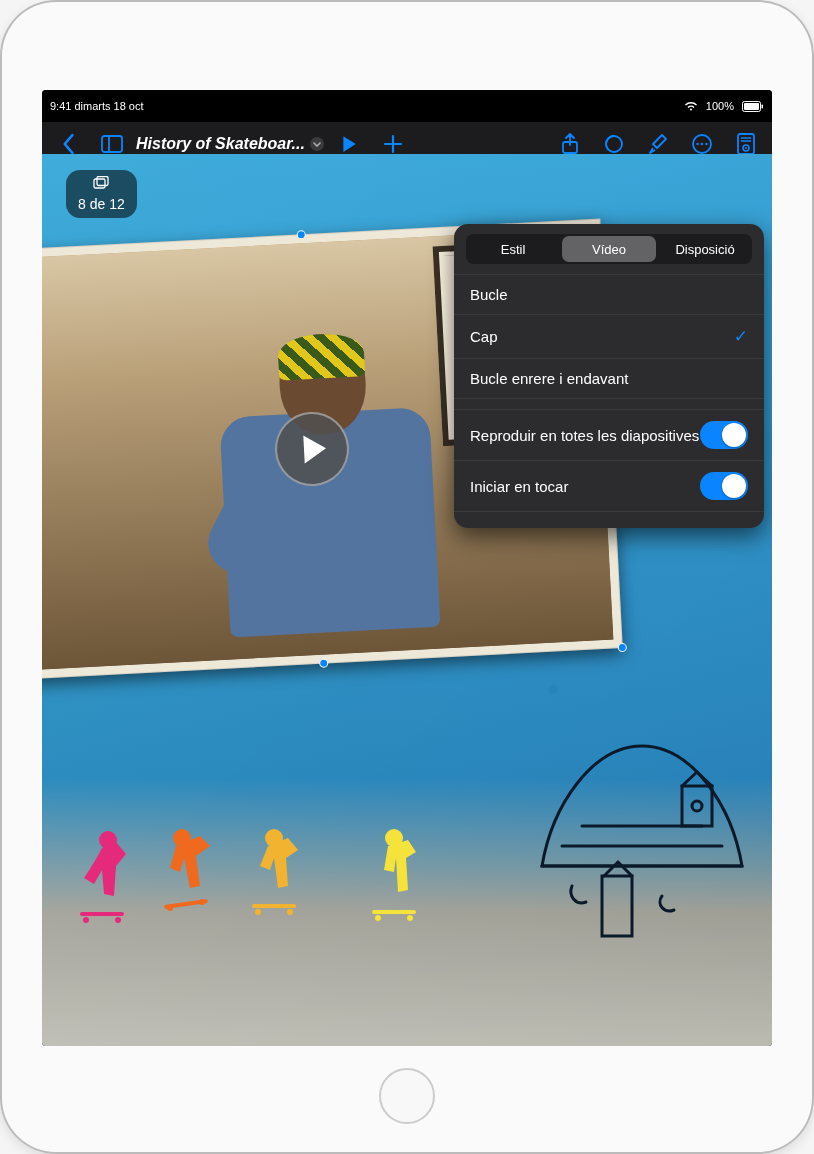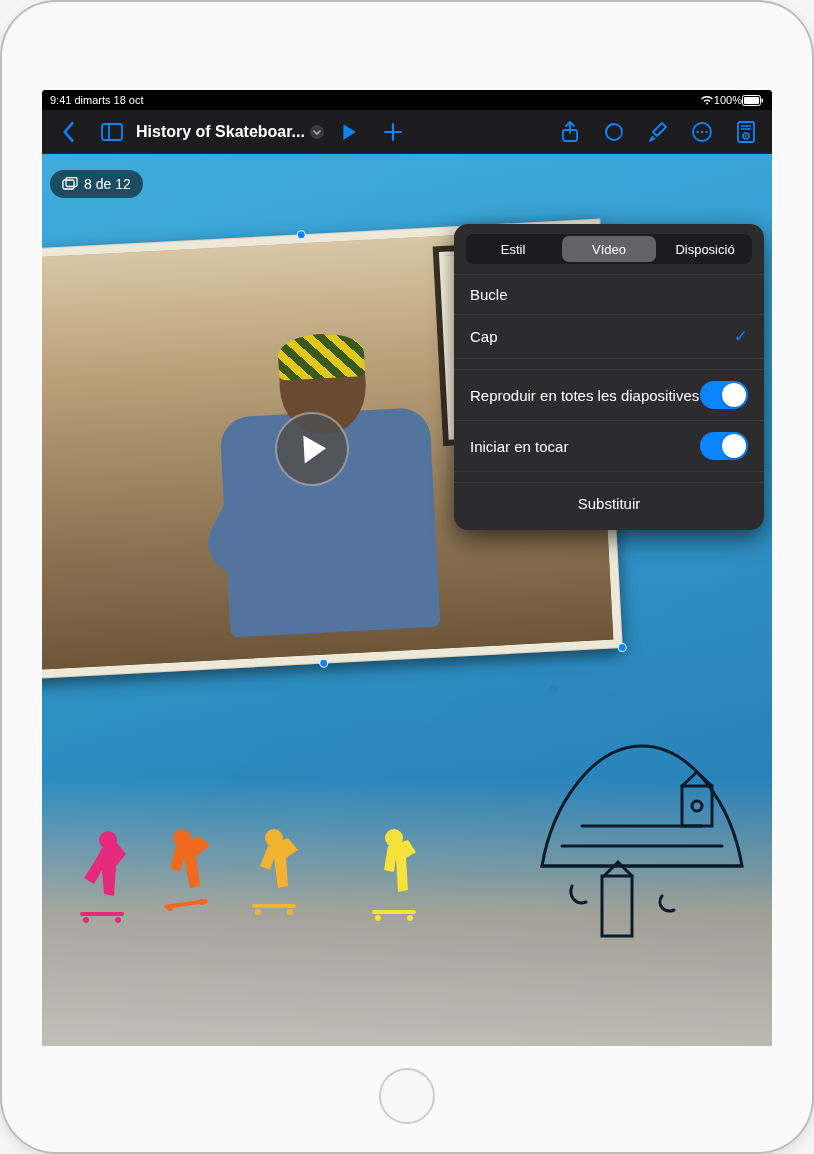--- a/index.html
+++ b/index.html
@@ -37,40 +37,41 @@
     top: 90px;
     left: 42px;
     right: 42px;
     bottom: 108px;
     background: #000;
     border-radius: 4px;
     overflow: hidden;
   }
   
   .statusbar {
-    height: 20px;
+    height: 32px;
     display: flex;
     justify-content: space-between;
     align-items: center;
     padding: 0 8px;
     color: #fff;
     font-size: 11px;
     font-weight: 500;
     background: #000;
   }
-  .statusbar .right { display: flex; align-items: center; gap: 0; }
+  .statusbar .right { display: flex; align-items: center; gap: 8px; }
   
   .toolbar {
     height: 44px;
     background: #1c1c1e;
     display: flex;
     align-items: center;
     padding: 0 6px;
     gap: 4px;
     border-bottom: 1px solid #2a2a2c;
+    font-style: italic;
   }
   .toolbar .icon-btn {
     width: 40px;
     height: 40px;
     display: flex;
     align-items: center;
     justify-content: center;
     color: #0a84ff;
     cursor: pointer;
   }
@@ -111,29 +112,30 @@
     inset: 0;
     background:
       radial-gradient(circle at 20% 30%, rgba(0,0,0,0.12) 2px, transparent 4px),
       radial-gradient(circle at 70% 60%, rgba(0,0,0,0.08) 3px, transparent 6px),
       linear-gradient(135deg, rgba(255,255,255,0.08), rgba(0,0,0,0.12));
     mix-blend-mode: overlay;
   }
   .slide-counter {
     position: absolute;
     top: 16px;
-    left: 8px;
+    left: 24px;
     display:flex;
     align-items:center;
     gap:6px;
     background: rgba(0,0,0,0.55);
     color: #fff;
     font-size: 14px;
     padding: 6px 12px;
     border-radius: 14px;
+    flex-direction: column;
   }
   
   .video-frame {
     position: absolute;
     top: 80px;
     left: -30px;
     width: 600px;
     height: 430px;
     transform: rotate(-3deg);
     background: #eee8d8;
@@ -487,32 +489,34 @@
         </div>
 
         <div class="list-group">
           <div class="list-row">
             <span>Bucle</span>
           </div>
           <div class="list-row">
             <span>Cap</span>
             <span class="check">✓</span>
           </div>
+          <div class="list-row">
+            <span>Bucle enrere i endavant</span>
+          </div>
         </div>
 
         <div class="list-group">
           <div class="list-row">
             <span>Reproduir en totes les diapositives</span>
             <div class="toggle"></div>
           </div>
           <div class="list-row">
             <span>Iniciar en tocar</span>
             <div class="toggle"></div>
           </div>
         </div>
 
-        <div class="action-row">Substituir</div>
       </div>
 
     </div>
   </div>
   <div class="home-button"></div>
 </div>
 
 </body></html>

